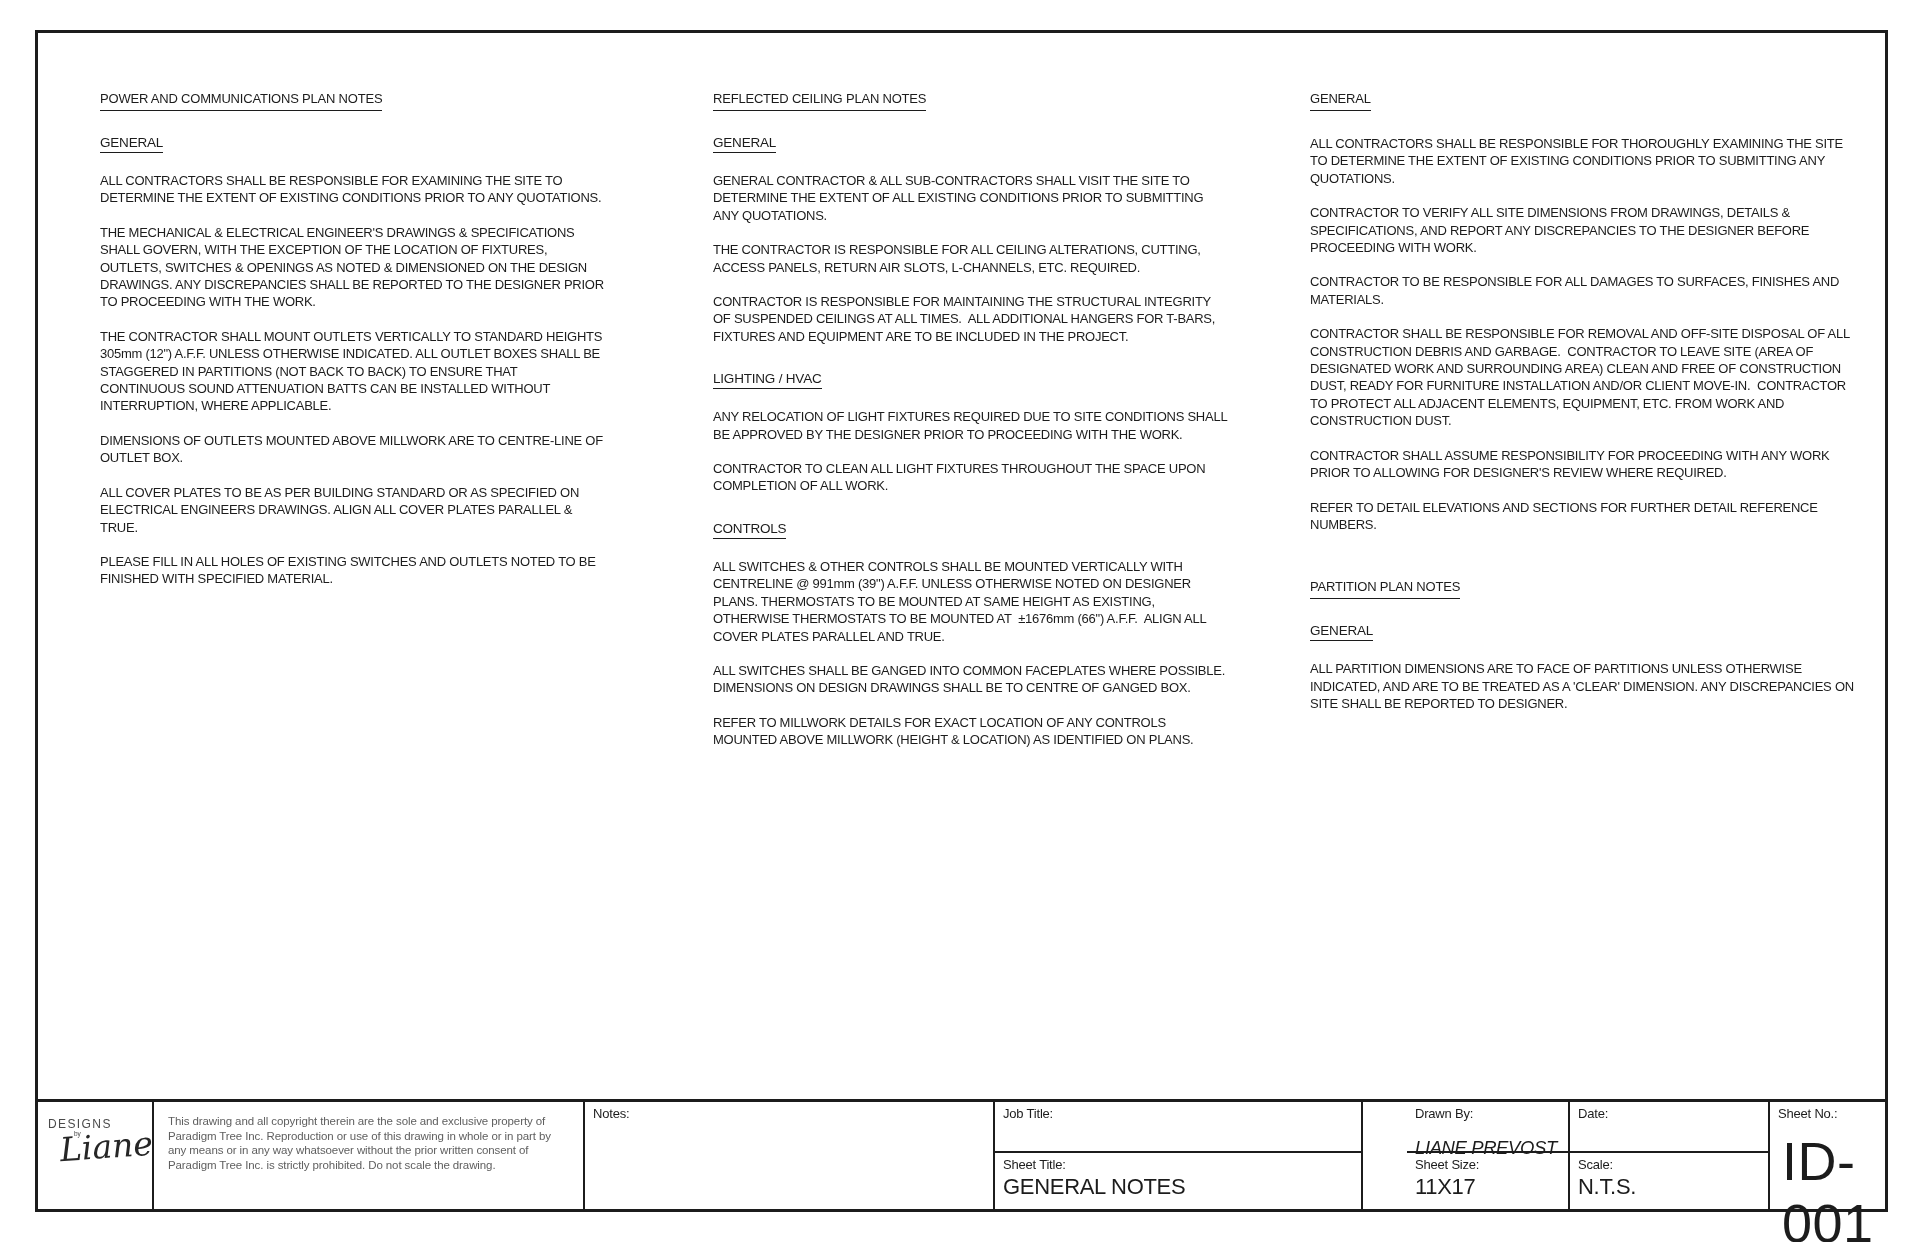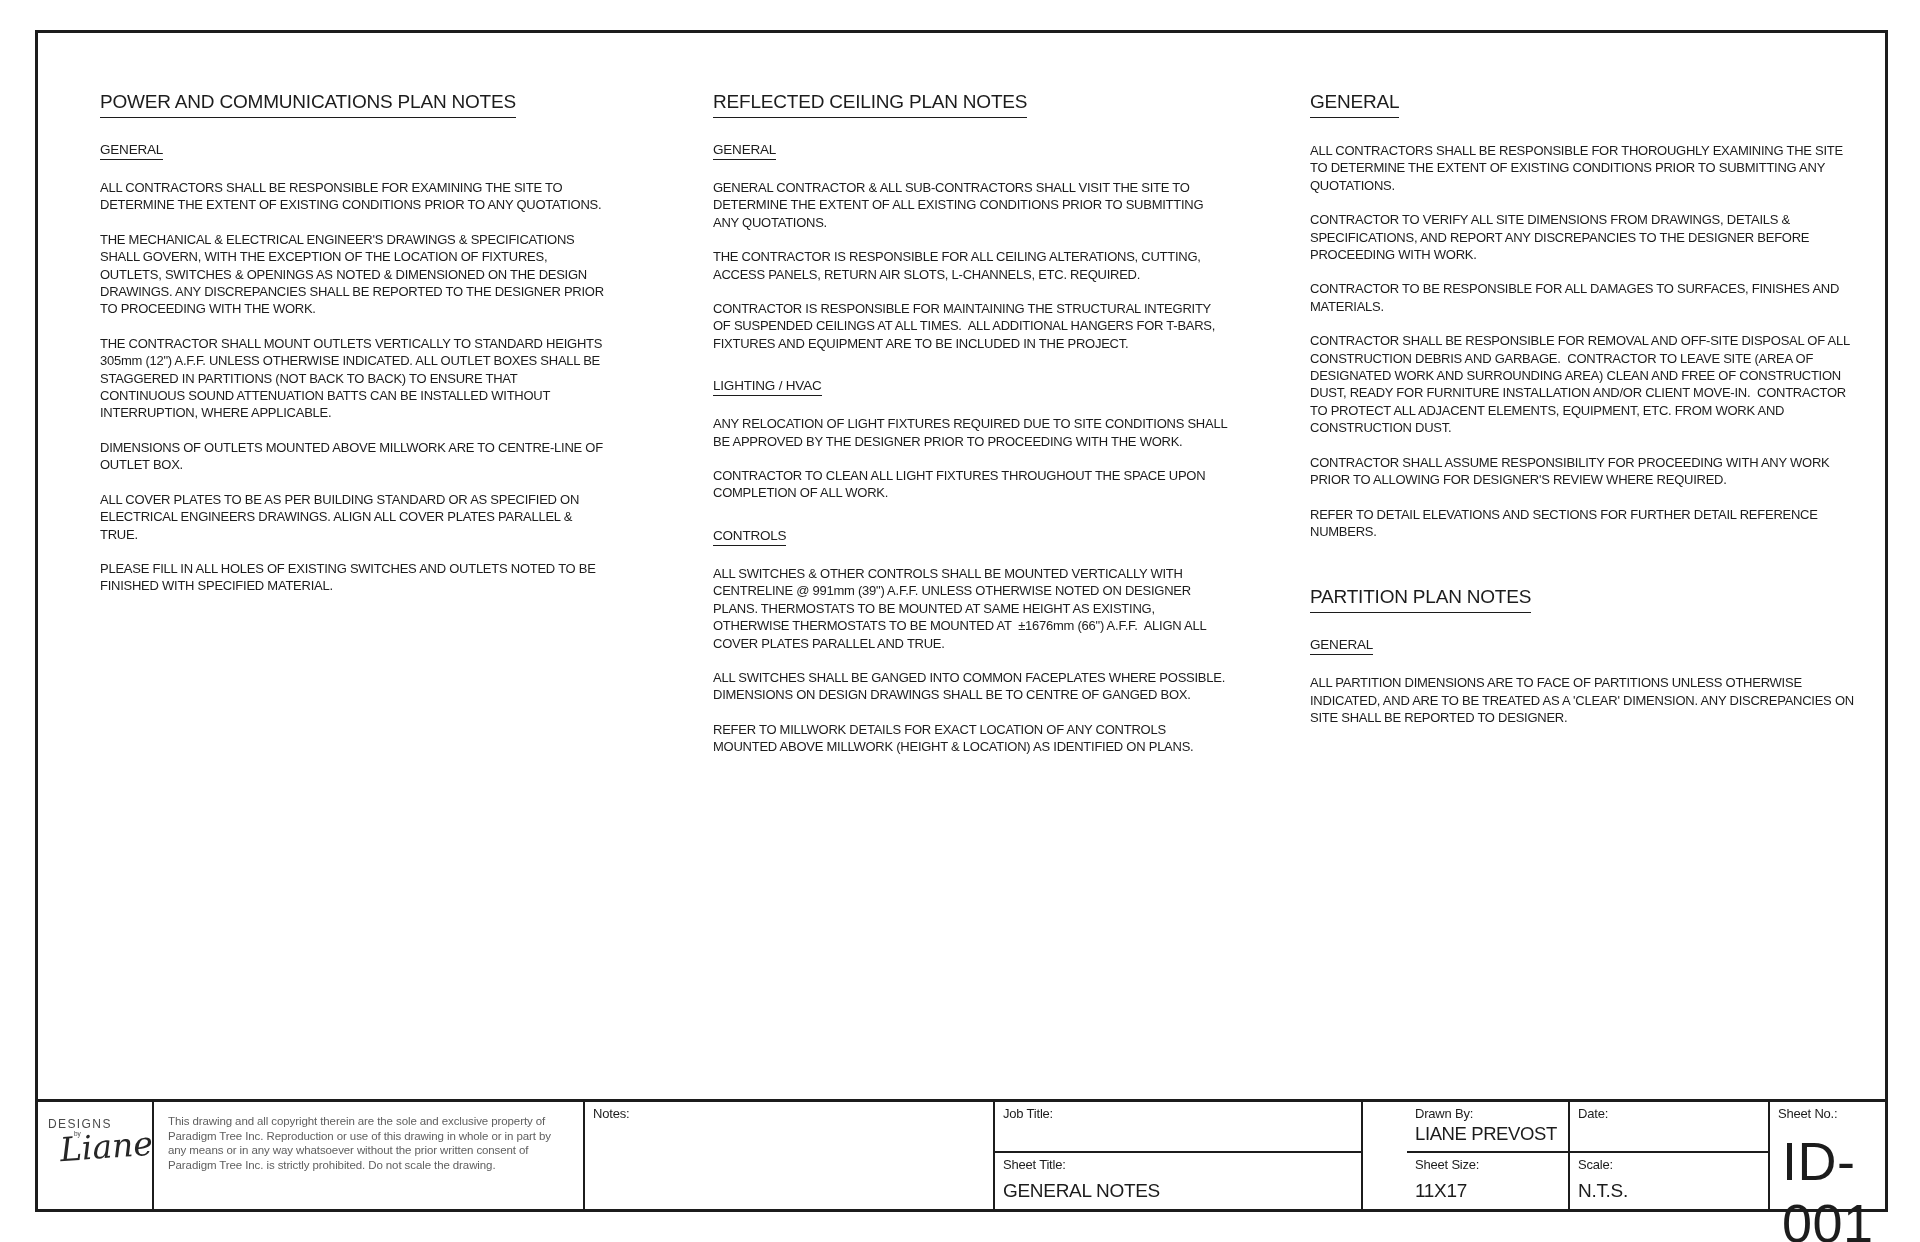--- a/index.html
+++ b/index.html
@@ -17,21 +17,21 @@
     border:3px solid #1c1c1c; background:#ffffff;
   }
 
   
   .notes-column { position:absolute; top:58px; }
   .col-1 { left:62px;  width:505px; }
   .col-2 { left:675px; width:515px; }
   .col-3 { left:1272px; width:548px; }
 
   .group-title {
-    display:table; font-size:19px; font-weight:normal; letter-spacing:-0.2px;
+    display:table; font-size:13px; font-weight:normal; letter-spacing:-0.2px;
     border-bottom:1.6px solid #1c1c1c; padding-bottom:4px; margin-bottom:24px;
     white-space:nowrap;
   }
   .note-group + .note-group { margin-top:46px; }
   .section-heading {
     display:table; font-size:13.5px; font-weight:normal; letter-spacing:-0.2px;
     border-bottom:1.2px solid #1c1c1c; padding-bottom:2px; margin:26px 0 19px 0;
   }
   .note-section:first-of-type .section-heading { margin-top:0; }
   .note-para {
@@ -53,22 +53,22 @@
   .tb-drawn  { width:207px;padding-left:44px; }
   .tb-date   { width:200px; }
   .tb-sheetno{ flex:1; }
 
   .tb-stack { display:flex; flex-direction:column; height:100%; }
   .tb-row-top { height:51px; border-bottom:2px solid #1c1c1c; padding:4px 8px; }
   .tb-row-bottom { flex:1; padding:4px 8px; }
   .tb-pad { padding:4px 8px; height:100%; }
 
   .tb-label { font-size:13px; letter-spacing:-0.2px; }
-  .tb-value { font-size:19px; letter-spacing:-0.3px; margin-top:8px; }
-  .tb-value-sm { font-size:18.5px; letter-spacing:-0.4px; margin-top:2px; }
+  .tb-value { font-size:22px; letter-spacing:-0.3px; margin-top:2px; }
+  .tb-value-sm { font-size:18.5px; letter-spacing:-0.4px; margin-top:16px;font-style:italic; }
 
   .sheet-no-value {
     font-size:54px; letter-spacing:0.5px; margin-top:9px; padding-left:4px;
     font-weight:normal;
   }
 
   .copyright-text {
     font-size:11.5px; line-height:14.6px; color:#5f5f5f;
     padding:12px 12px 0 14px; letter-spacing:-0.1px;
   }

